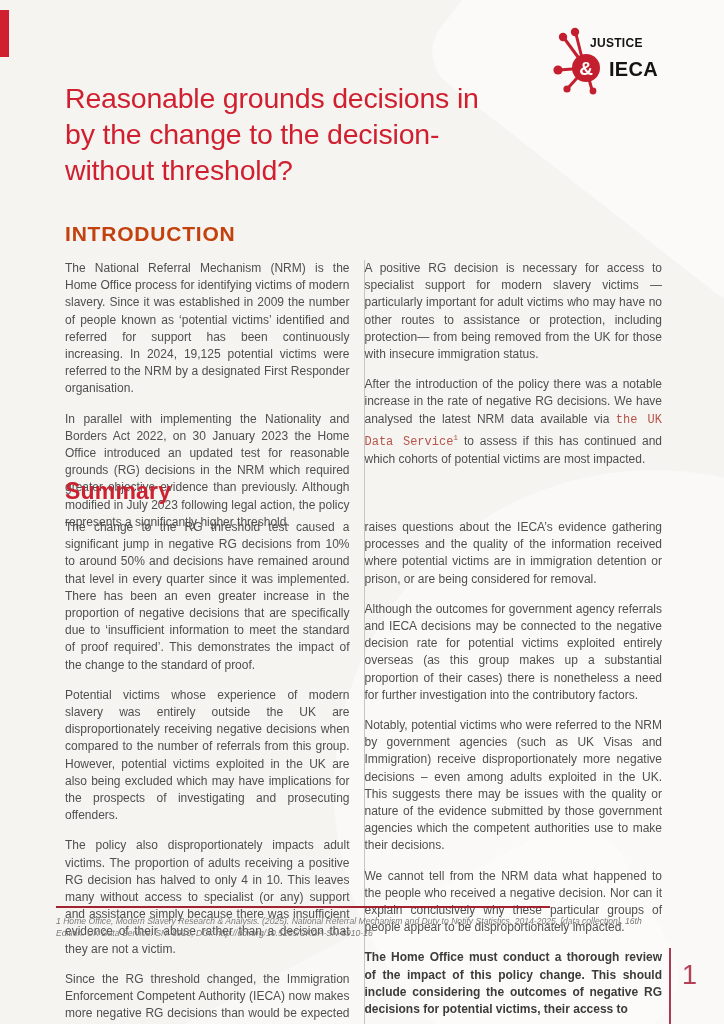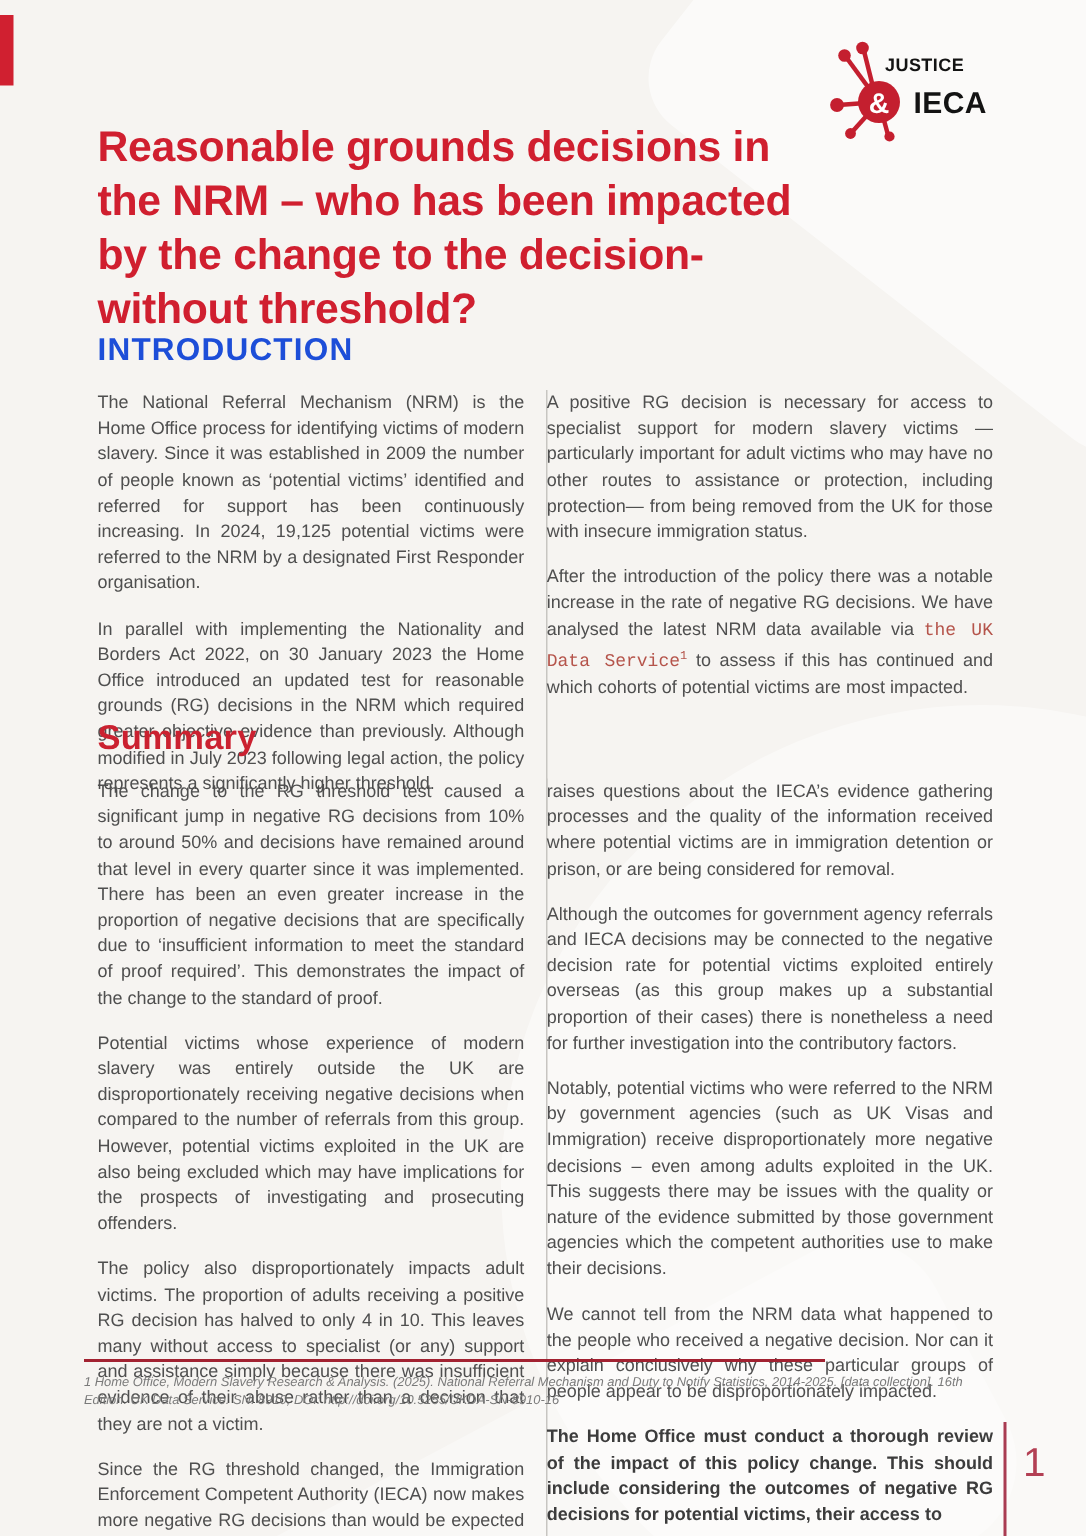--- a/index.html
+++ b/index.html
@@ -32,30 +32,30 @@
     color:#131313; letter-spacing:0.3px;
   }
   .logo .word2 {
     position:absolute; left:57px; top:32px; font-size:20px; font-weight:800;
     color:#131313; letter-spacing:0.3px;
   }
 
   
   .doc-title {
     position:absolute; left:65px; top:80px; width:540px;
-    color:#d01f2f; font-size:28.5px; font-weight:bold; line-height:36px;
+    color:#d01f2f; font-size:28.5px; font-weight:normal; line-height:36px;
     letter-spacing:-0.2px;
   }
 
   
   .section { position:absolute; left:65px; width:597px; }
   .section.intro { top:222px; }
   .section.summary { top:478px; }
   .sec-heading-caps {
-    color:#1d4ed8; font-size:21px; font-weight:bold; letter-spacing:0.8px;
+    color:#c2410c; font-size:21px; font-weight:bold; letter-spacing:0.8px;
     margin:0 0 14px 0;
   }
   .sec-heading {
     color:#cb2130; font-size:23px; font-weight:bold; letter-spacing:0.2px;
     margin:0 0 14px 0;
   }
   .two-col { display:grid; grid-template-columns:1fr 1fr; }
   .col-left  { padding-right:14px; }
   .col-right { border-left:1px solid #c7c5c1; }
   .two-col p {
@@ -104,21 +104,20 @@
         <circle cx="34" cy="42" r="14"></circle>
       </g>
       <text x="34" y="49" text-anchor="middle" font-family="Liberation Sans, sans-serif" font-size="19" font-weight="bold" fill="#ffffff">&amp;</text>
     </svg>
     <div class="word1">JUSTICE</div>
     <div class="word2">IECA</div>
   </div>
 
   <div class="doc-title">
     <div>Reasonable grounds decisions in</div>
-    <div>the NRM – who has been impacted</div>
     <div>by the change to the decision-</div>
     <div>without threshold?</div>
   </div>
 
   <div class="section intro">
     <h2 class="sec-heading-caps">INTRODUCTION</h2>
     <div class="two-col">
       <div class="col-left">
         <p>The National Referral Mechanism (NRM) is the Home Office process for identifying victims of modern slavery. Since it was established in 2009 the number of people known as ‘potential victims’ identified and referred for support has been continuously increasing. In 2024, 19,125 potential victims were referred to the NRM by a designated First Responder organisation.</p>
         <p>In parallel with implementing the Nationality and Borders Act 2022, on 30 January 2023 the Home Office introduced an updated test for reasonable grounds (RG) decisions in the NRM which required greater objective evidence than previously. Although modified in July 2023 following legal action, the policy represents a significantly higher threshold.</p>

